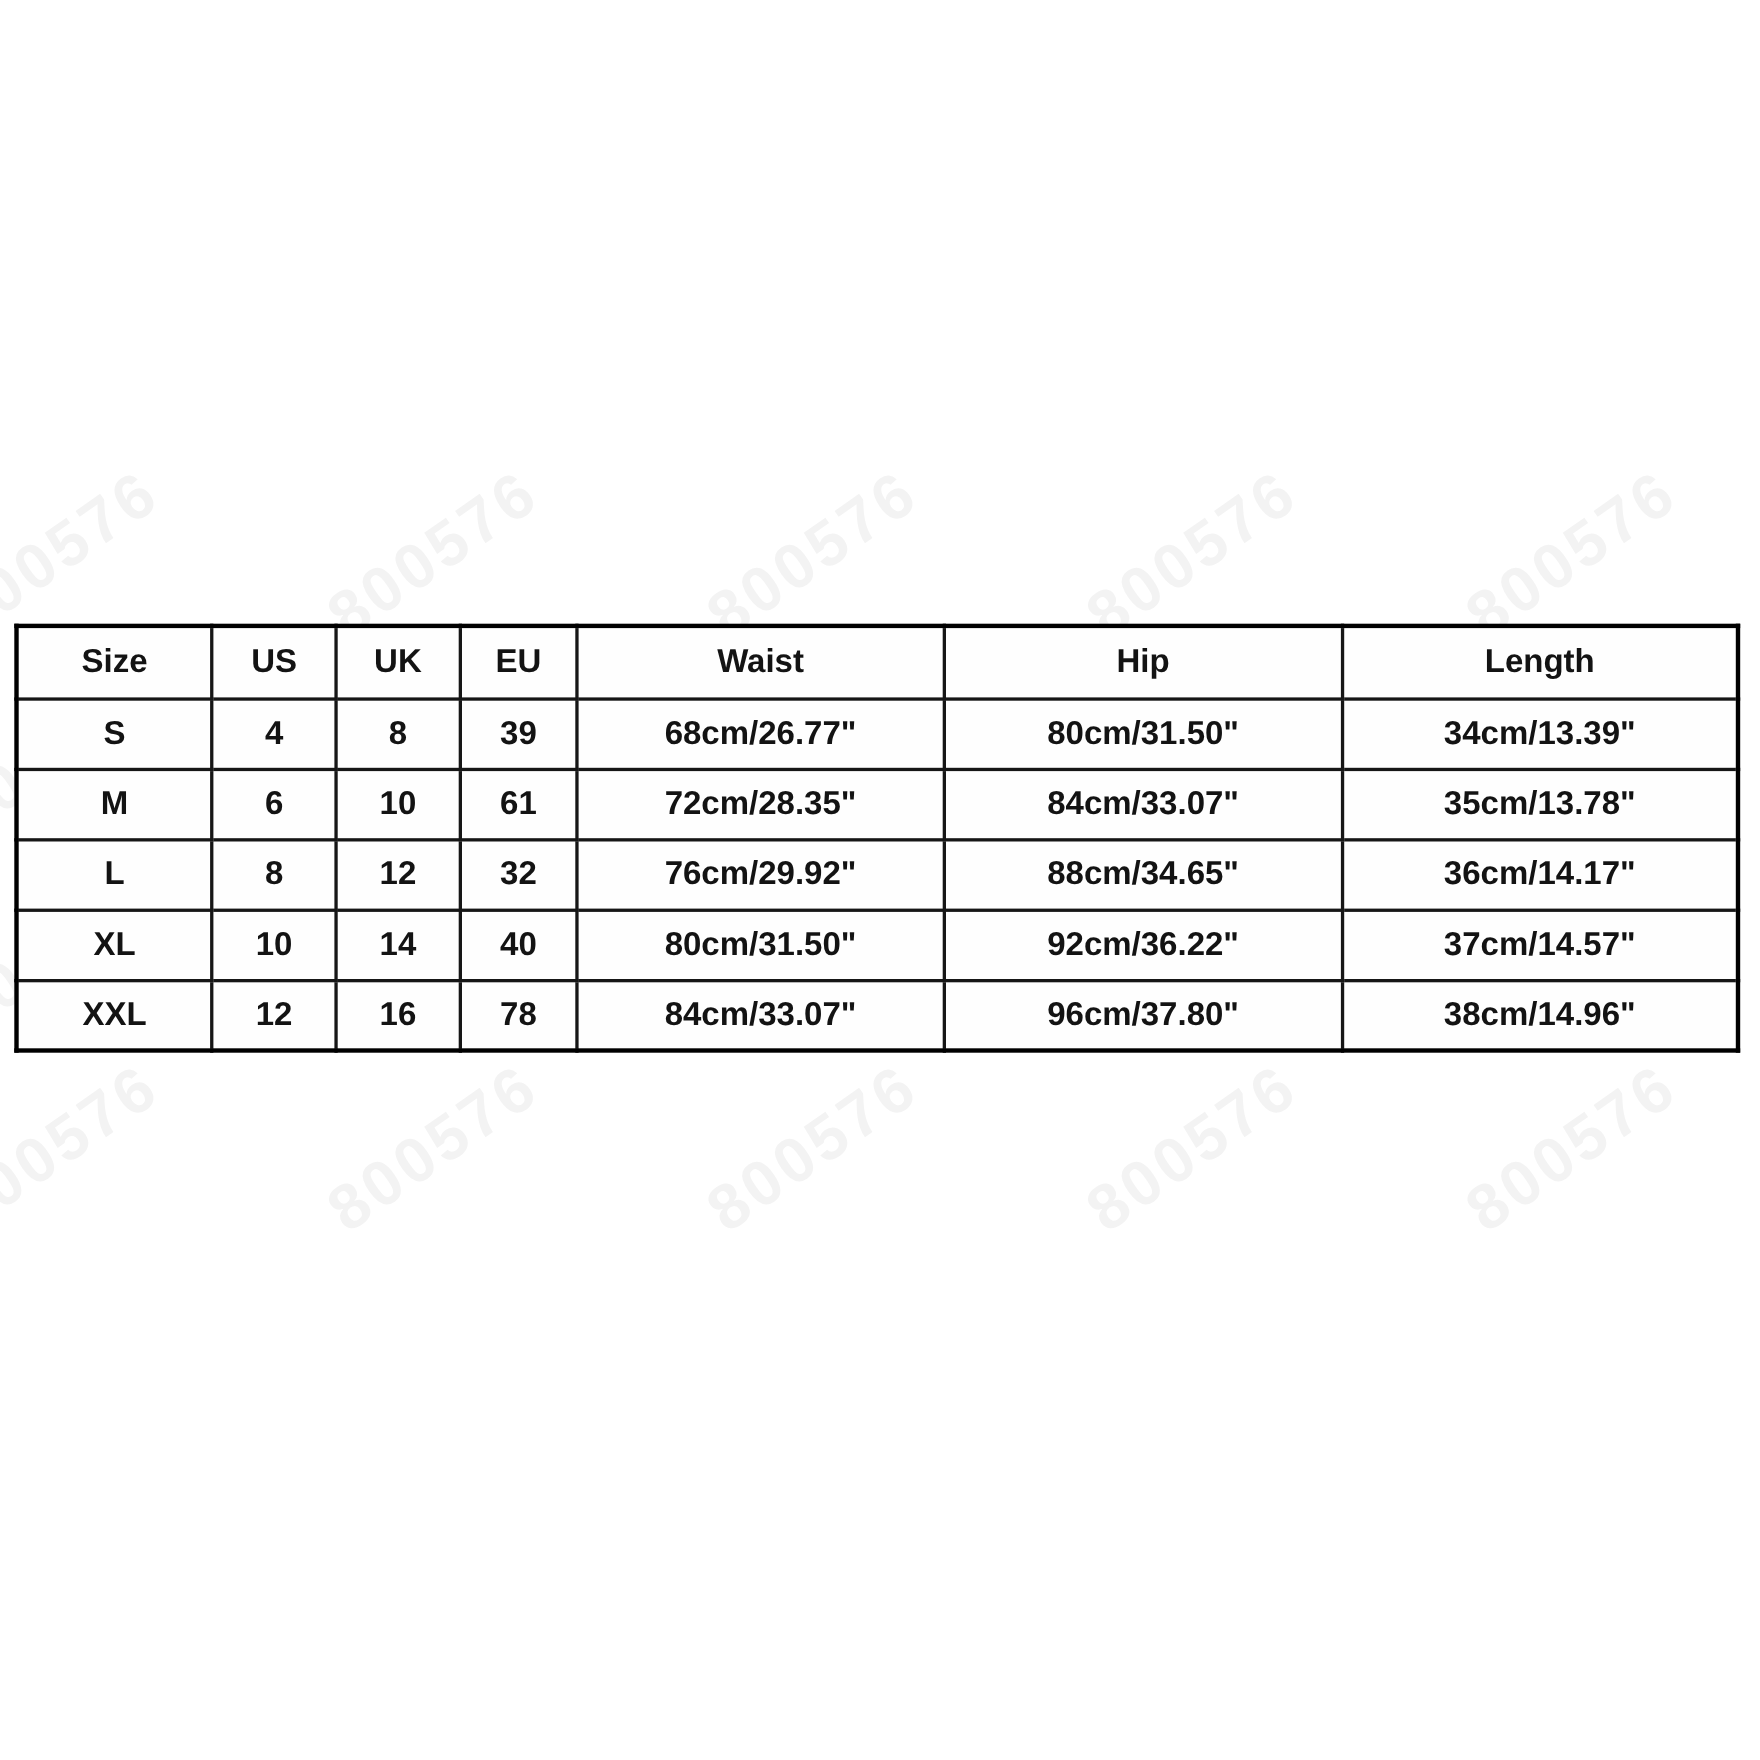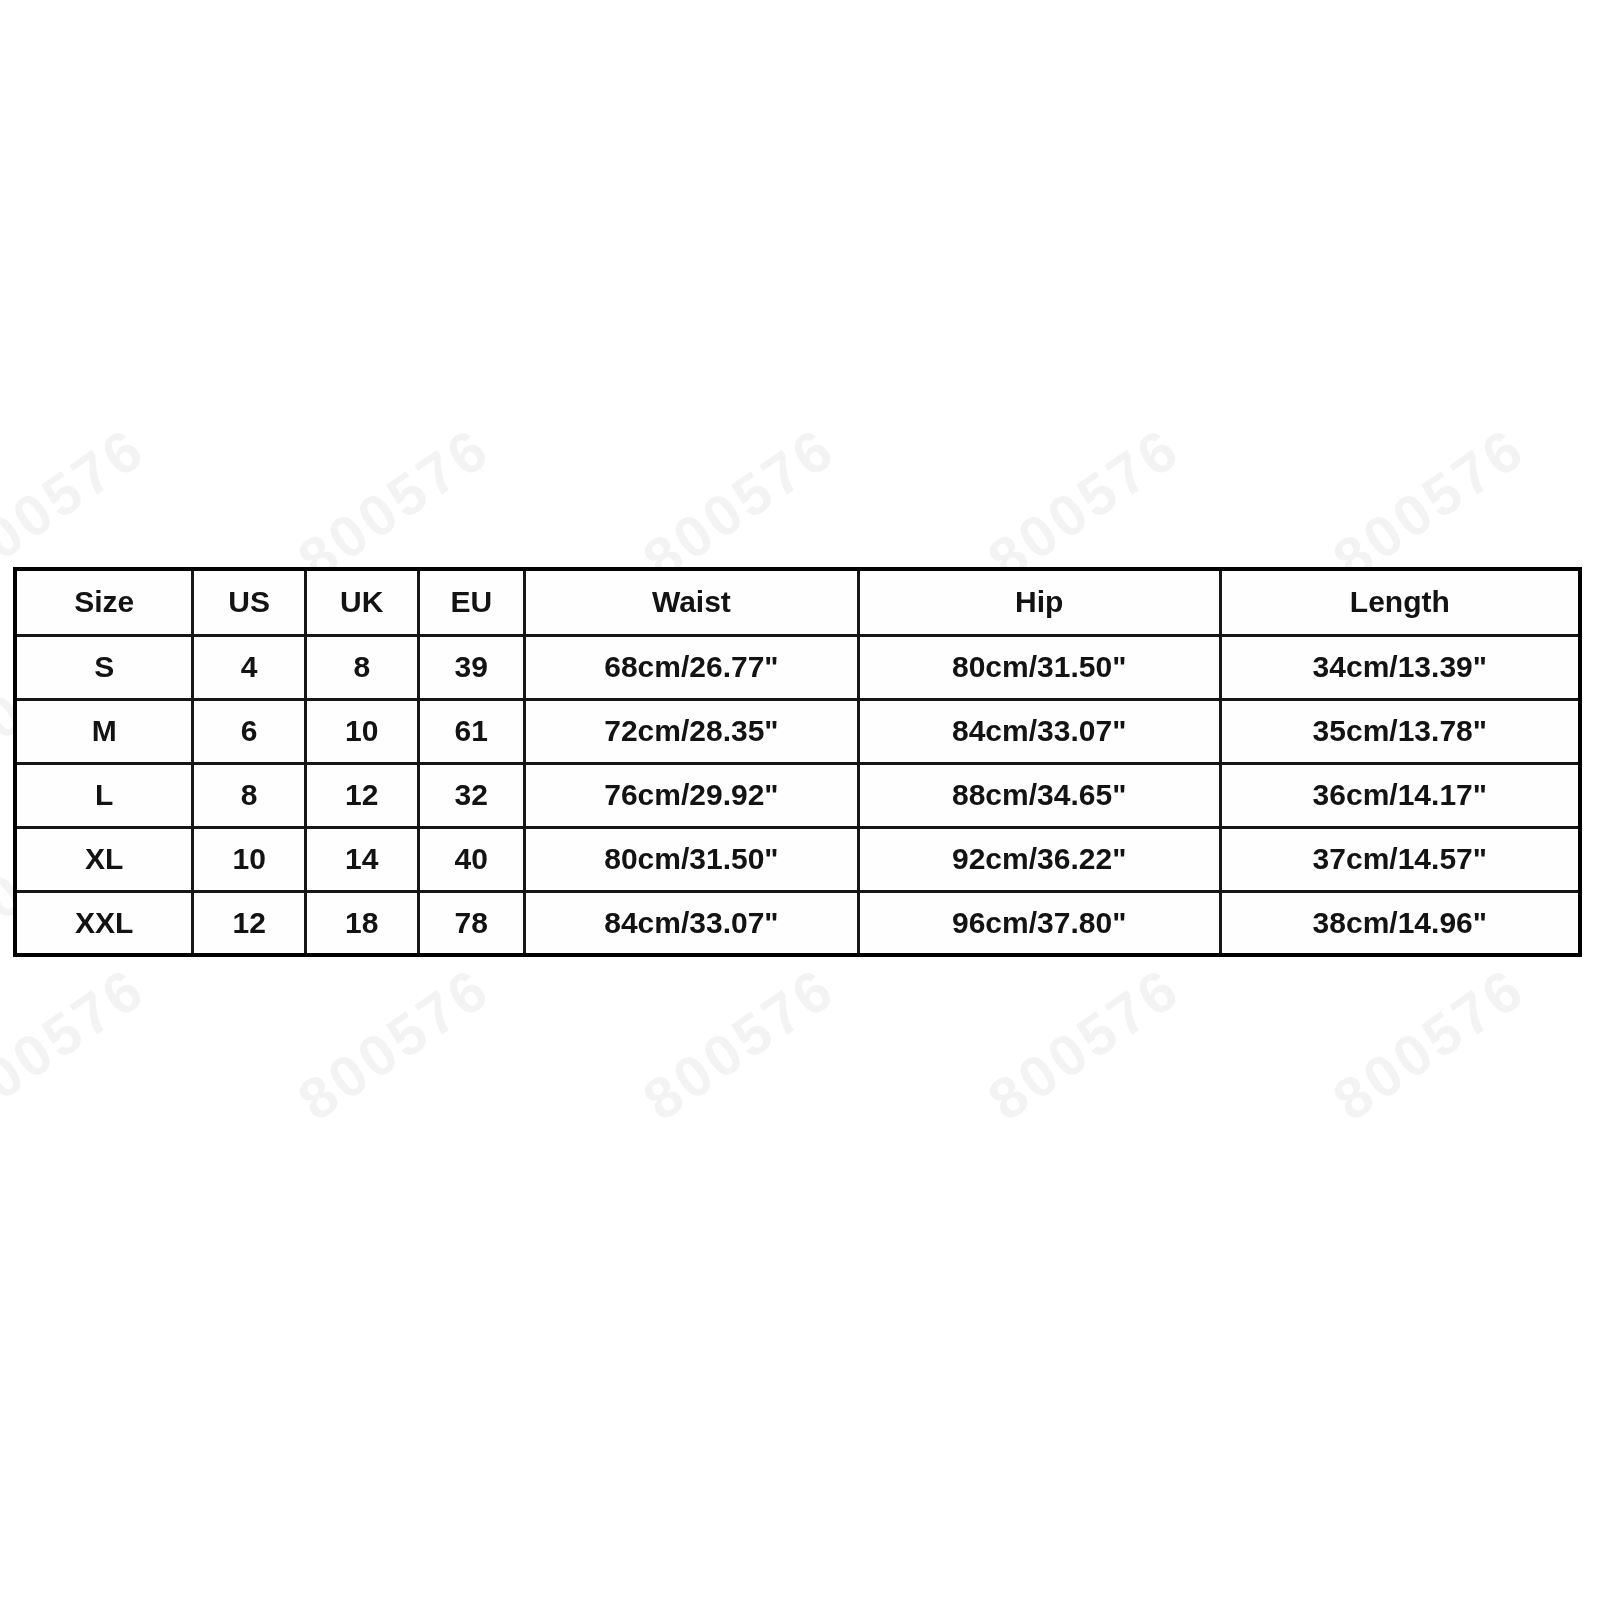--- a/index.html
+++ b/index.html
@@ -139,21 +139,21 @@
           <td>10</td>
           <td>14</td>
           <td>40</td>
           <td>80cm/31.50"</td>
           <td>92cm/36.22"</td>
           <td>37cm/14.57"</td>
         </tr>
         <tr>
           <td>XXL</td>
           <td>12</td>
-          <td>18</td>
+          <td>16</td>
           <td>78</td>
           <td>84cm/33.07"</td>
           <td>96cm/37.80"</td>
           <td>38cm/14.96"</td>
         </tr>
       </tbody>
   </table>
 
 </div>
 

